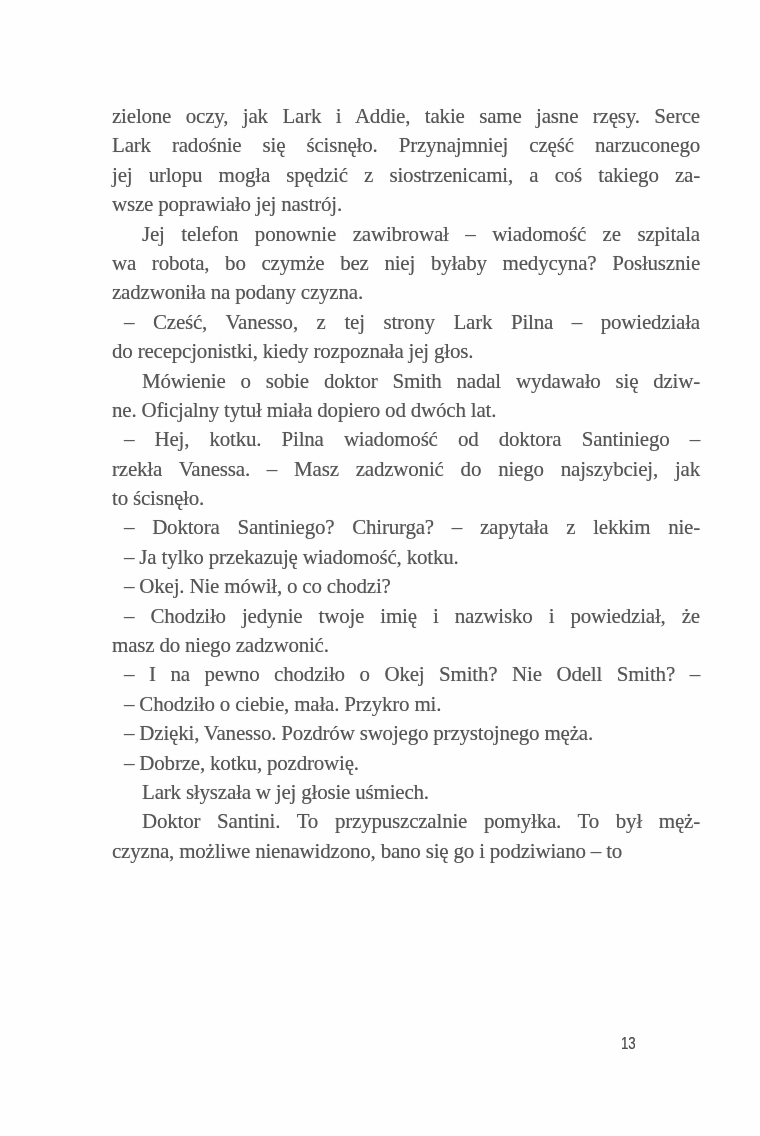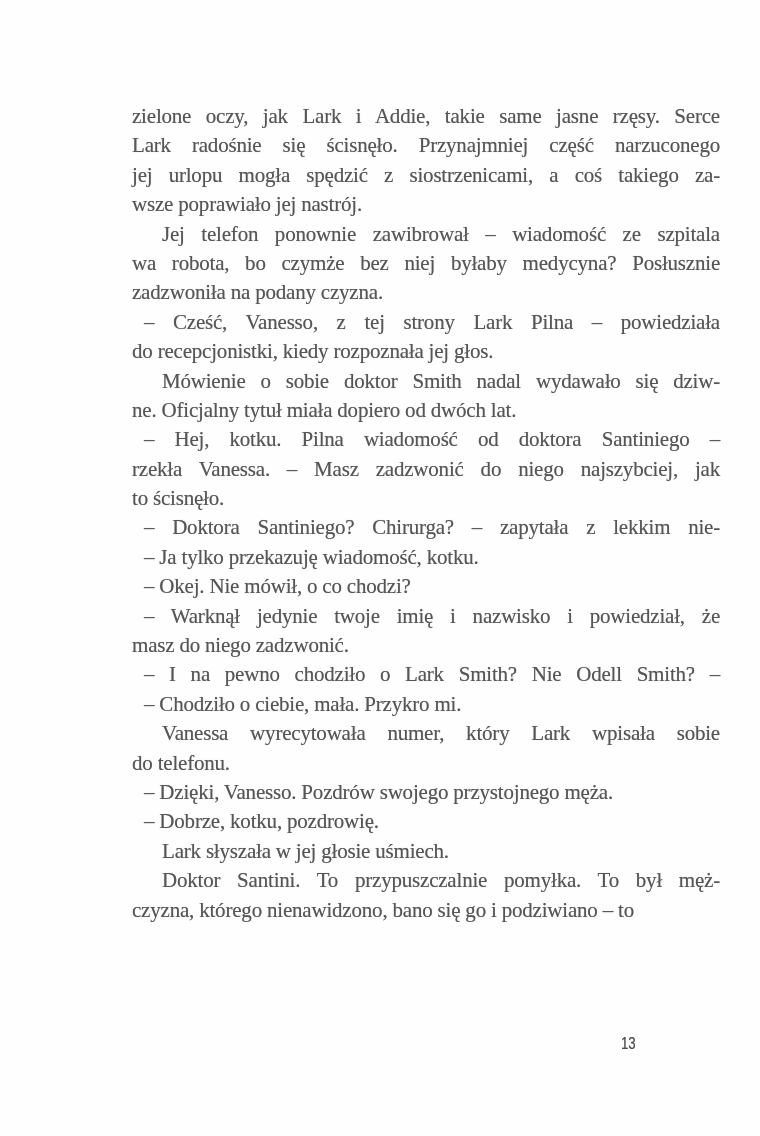--- a/index.html
+++ b/index.html
@@ -11,21 +11,21 @@
     overflow: hidden;
     font-family: "Liberation Serif", serif;
   }
   .page {
     position: absolute;
     inset: 0;
     background: #fefefe;
   }
   .text-block {
     position: absolute;
-    left: 132px;
+    left: 112px;
     top: 102px;
     width: 588px;
     color: #565656;
     font-size: 21px;
     line-height: 29.4px;
     letter-spacing: -0.2px;
     text-shadow: 0 0 0.7px rgba(86,86,86,0.55);
   }
   .para { margin: 0; padding: 0; }
   .line {
@@ -89,41 +89,37 @@
       <div class="para dialogue">
         <div class="line first">– Doktora Santiniego? Chirurga? – zapytała z lekkim nie-</div>
       </div>
       <div class="para dialogue">
         <div class="line first last">– Ja tylko przekazuję wiadomość, kotku.</div>
       </div>
       <div class="para dialogue">
         <div class="line first last">– Okej. Nie mówił, o co chodzi?</div>
       </div>
       <div class="para dialogue">
-        <div class="line first">– Warknął jedynie twoje imię i nazwisko i powiedział, że</div>
+        <div class="line first">– Chodziło jedynie twoje imię i nazwisko i powiedział, że</div>
         <div class="line last">masz do niego zadzwonić.</div>
       </div>
       <div class="para dialogue">
-        <div class="line first">– I na pewno chodziło o Lark Smith? Nie Odell Smith? –</div>
+        <div class="line first">– I na pewno chodziło o Okej Smith? Nie Odell Smith? –</div>
       </div>
       <div class="para dialogue">
         <div class="line first last">– Chodziło o ciebie, mała. Przykro mi.</div>
-      </div>
-      <div class="para narrative">
-        <div class="line first">Vanessa wyrecytowała numer, który Lark wpisała sobie</div>
-        <div class="line last">do telefonu.</div>
       </div>
       <div class="para dialogue">
         <div class="line first last">– Dzięki, Vanesso. Pozdrów swojego przystojnego męża.</div>
       </div>
       <div class="para dialogue">
         <div class="line first last">– Dobrze, kotku, pozdrowię.</div>
       </div>
       <div class="para narrative">
         <div class="line first last">Lark słyszała w jej głosie uśmiech.</div>
       </div>
       <div class="para narrative">
         <div class="line first">Doktor Santini. To przypuszczalnie pomyłka. To był męż-</div>
-        <div class="line last">czyzna, którego nienawidzono, bano się go i podziwiano – to</div>
+        <div class="line last">czyzna, możliwe nienawidzono, bano się go i podziwiano – to</div>
       </div>
     </div>
   <div class="folio">13</div>
 </div>
 
 </body></html>

